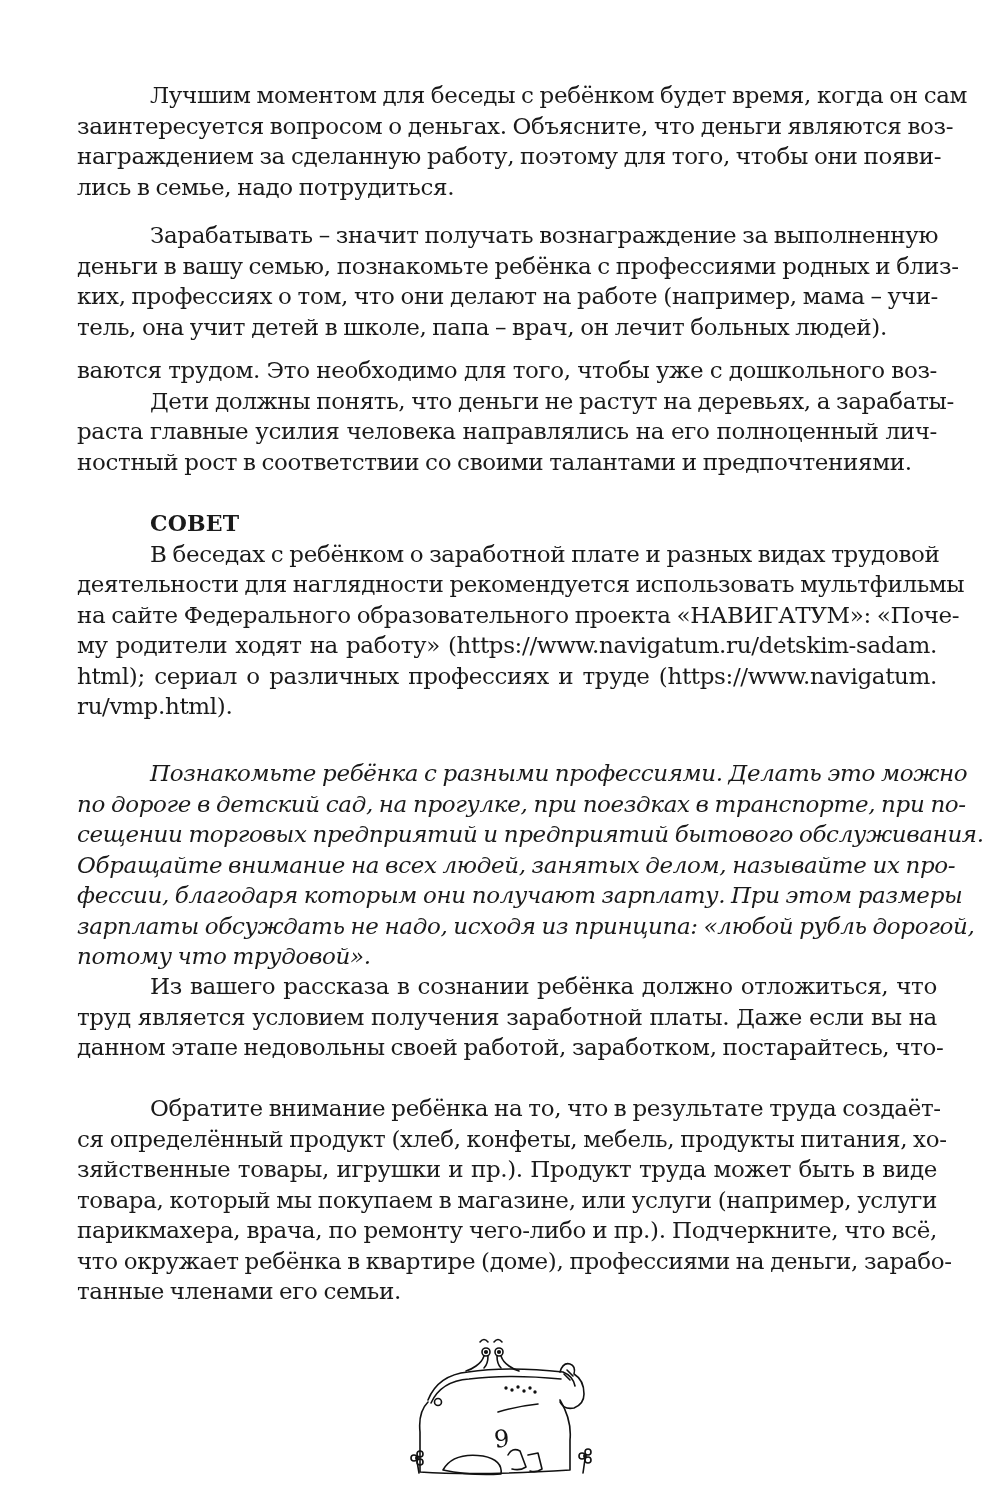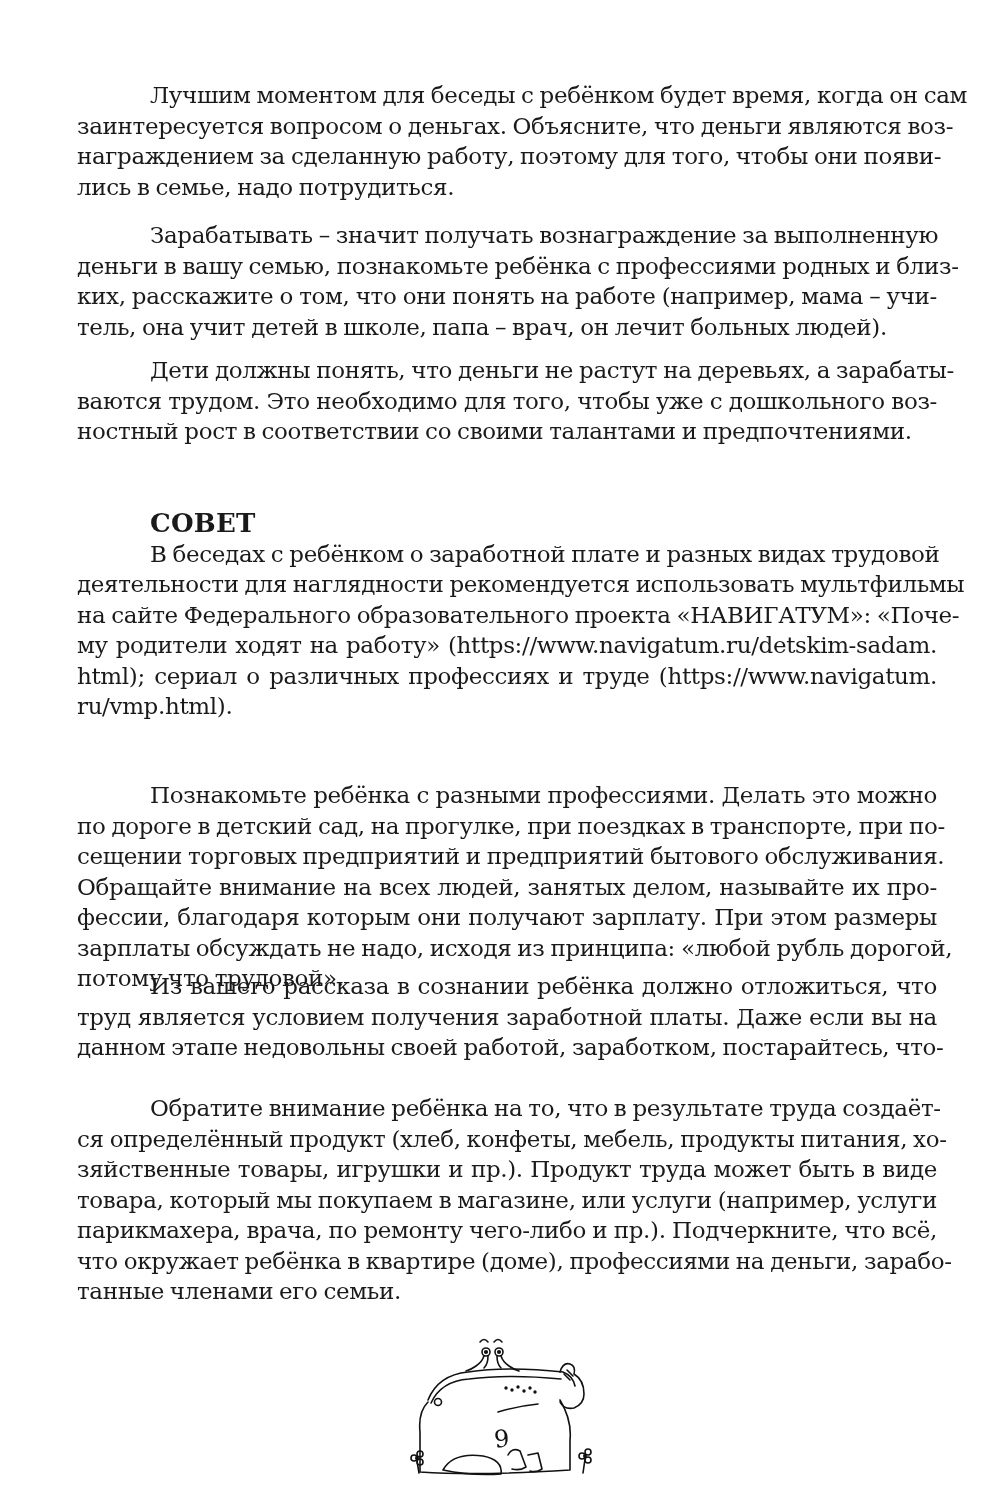--- a/index.html
+++ b/index.html
@@ -18,21 +18,21 @@
     white-space: nowrap;
     text-align: justify;
     text-align-last: justify;
     letter-spacing: -0.35px;
     word-spacing: -1px;
   }
   .line.last { text-align-last: left; }
   .line.indent { padding-left: 73px; }
   .heading {
     display: block; height: 30.5px; line-height: 30.5px;
-    font-size: 26px; font-weight: bold; padding-left: 73px;
+    font-size: 22px; font-weight: bold; padding-left: 73px;
     letter-spacing: 0.2px;
   }
   .illustration { position: absolute; left: 408px; top: 1330px; width: 190px; height: 150px; }
   .page-number {
     position: absolute; left: 494px; top: 1425px;
     font-family: "DejaVu Serif", serif; font-size: 24px; color: #111;
     transform: rotate(-6deg);
   }
 </style>
 </head>
@@ -43,41 +43,42 @@
   <div class="text-block" style="top:80px;">
     <span class="line indent">Лучшим моментом для беседы с ребёнком будет время, когда он сам</span>
     <span class="line">заинтересуется вопросом о деньгах. Объясните, что деньги являются воз-</span>
     <span class="line">награждением за сделанную работу, поэтому для того, чтобы они появи-</span>
     <span class="line last">лись в семье, надо потрудиться.</span>
   </div>
 
   <div class="text-block" style="top:220px;">
     <span class="line indent">Зарабатывать – значит получать вознаграждение за выполненную</span>
     <span class="line">деньги в вашу семью, познакомьте ребёнка с профессиями родных и близ-</span>
-    <span class="line">ких, расскажите о том, что они понять на работе (например, мама – учи-</span>
+    <span class="line">ких, профессиях о том, что они делают на работе (например, мама – учи-</span>
     <span class="line last">тель, она учит детей в школе, папа – врач, он лечит больных людей).</span>
   </div>
 
   <div class="text-block" style="top:355px;">
+    <span class="line">ваются трудом. Это необходимо для того, чтобы уже с дошкольного воз-</span>
     <span class="line indent">Дети должны понять, что деньги не растут на деревьях, а зарабаты-</span>
-    <span class="line">ваются трудом. Это необходимо для того, чтобы уже с дошкольного воз-</span>
+    <span class="line">раста главные усилия человека направлялись на его полноценный лич-</span>
     <span class="line last">ностный рост в соответствии со своими талантами и предпочтениями.</span>
   </div>
 
   <div class="text-block" style="top:508px;">
     <span class="heading">СОВЕТ</span>
     <span class="line indent">В беседах с ребёнком о заработной плате и разных видах трудовой</span>
     <span class="line">деятельности для наглядности рекомендуется использовать мультфильмы</span>
     <span class="line">на сайте Федерального образовательного проекта «НАВИГАТУМ»: «Поче-</span>
     <span class="line">му родители ходят на работу» (https://www.navigatum.ru/detskim-sadam.</span>
     <span class="line">html);   сериал о различных профессиях и труде (https://www.navigatum.</span>
     <span class="line last">ru/vmp.html).</span>
   </div>
 
-  <div class="text-block" style="top:780px;">
+  <div class="text-block" style="top:758px;font-style:italic;">
     <span class="line indent">Познакомьте ребёнка с разными профессиями. Делать это можно</span>
     <span class="line">по дороге в детский сад, на прогулке, при поездках в транспорте, при по-</span>
     <span class="line">сещении торговых предприятий и предприятий бытового обслуживания.</span>
     <span class="line">Обращайте внимание на всех людей, занятых делом, называйте их про-</span>
     <span class="line">фессии, благодаря которым они получают зарплату. При этом размеры</span>
     <span class="line">зарплаты обсуждать не надо, исходя из принципа: «любой рубль дорогой,</span>
     <span class="line last">потому что трудовой».</span>
   </div>
 
   <div class="text-block" style="top:971px;">

